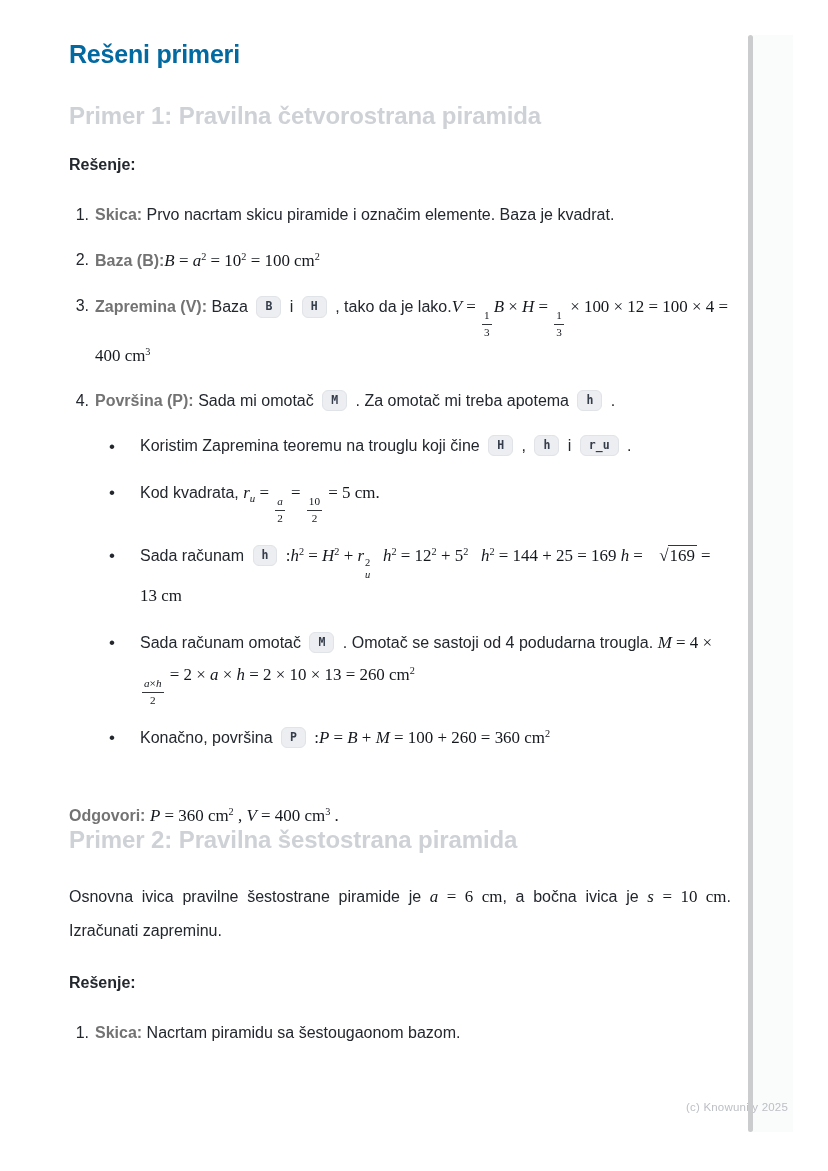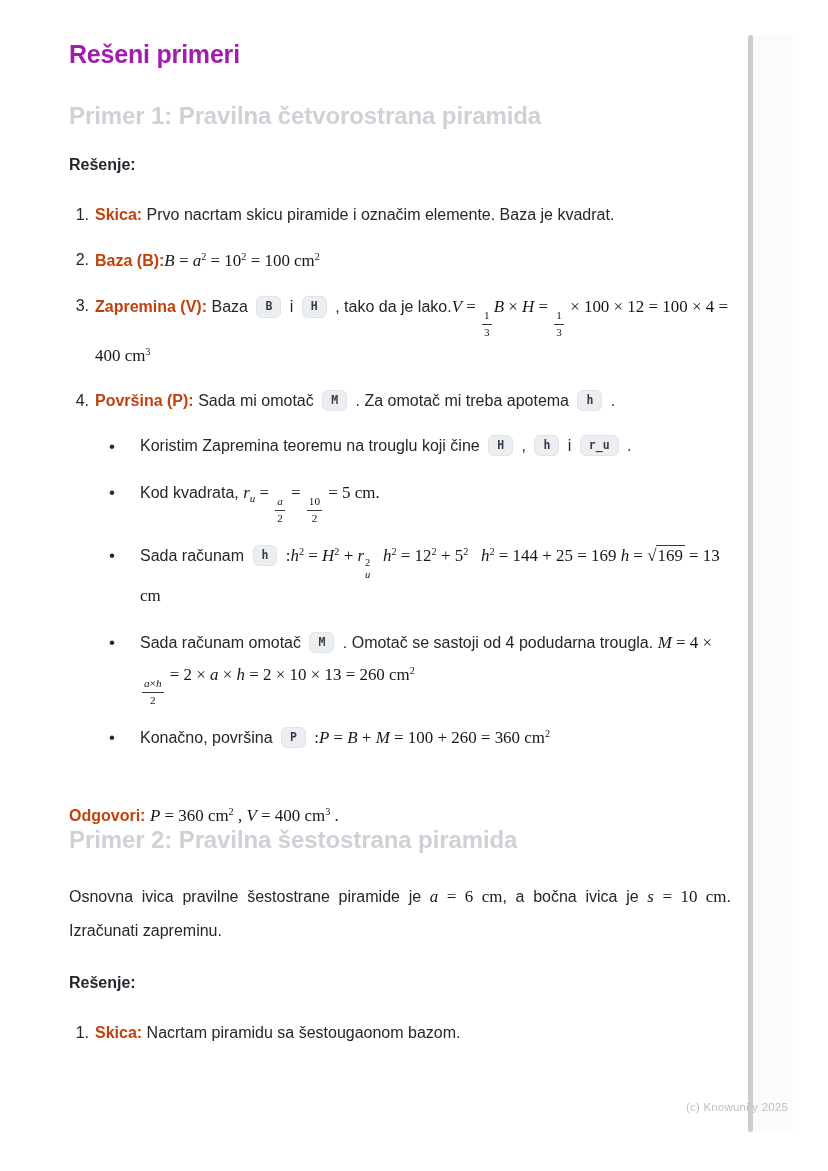--- a/index.html
+++ b/index.html
@@ -1,47 +1,47 @@
 <!DOCTYPE html>
 <html><head>
 <meta charset="utf-8">
 <style>
   html,body{margin:0;padding:0;background:#ffffff;}
   .page{position:relative;width:828px;height:1171px;background:#ffffff;overflow:hidden;
         font-family:"Liberation Sans",sans-serif;color:#23272e;}
   .content{position:absolute;left:69px;top:40px;width:662px;font-size:16px;}
-  .doc-title{font-size:25px;font-weight:700;color:#a21caf;margin:0 0 33px;letter-spacing:-0.2px;}
+  .doc-title{font-size:25px;font-weight:700;color:#0369a1;margin:0 0 33px;letter-spacing:-0.2px;}
   .section-heading{font-size:24px;font-weight:700;color:#ced1d6;margin:0 0 26px;letter-spacing:-0.1px;}
   .section + .section{}
   .intro{text-align:justify;line-height:2.05;margin:0 0 26px;}
   .solution-label{font-weight:700;margin:0 0 26px;}
   .steps{margin:0;}
   .step{display:flex;margin-bottom:14px;line-height:1.92;padding-left:4px;}
   .step-num{flex:none;width:16px;margin-right:6px;text-align:right;}
   .step-body{flex:1;min-width:0;}
   .bullets{margin-top:14px;}
   .bullet{display:flex;margin-bottom:14px;line-height:1.92;}
   .bullet-marker{flex:none;width:45px;padding-left:14px;box-sizing:border-box;text-align:left;font-size:17px;}
   .bullet-body{flex:1;min-width:0;}
   .answer{margin:38px 0 0;}
-  strong,.bold{font-weight:700;color:#c2410c;}
+  strong,.bold{font-weight:700;color:#737373;}
   
   .badge{display:inline-block;font-family:"DejaVu Sans Mono",monospace;font-size:11.5px;font-weight:700;
          color:#353d4b;background:#eceef1;border:1px solid #e0e3e7;border-radius:6px;
          padding:2px 8px 3px;margin:0 4px;line-height:1.25;vertical-align:2px;}
   
   .m{font-family:"Liberation Serif",serif;color:#14181d;font-size:1.06em;}
   .mi{font-style:italic;}
   sup.msup{font-size:0.64em;line-height:0;}
   sub.msub{font-size:0.64em;line-height:0;font-style:italic;}
   .frac{display:inline-flex;flex-direction:column;align-items:center;font-size:0.66em;
         line-height:1.25;vertical-align:-0.6em;margin:0 2px;text-align:center;}
   .frac .num{border-bottom:1px solid #33373c;padding:0 2px 1px;}
   .frac .den{padding-top:1px;}
-  .sqrt{white-space:nowrap;}
+  .sqrt{white-space:nowrap;margin-left:12px;}
   .sqrt .radicand{border-top:1px solid #33373c;padding:0 2px 0 1px;}
   .ss{display:inline-flex;flex-direction:column;align-items:flex-start;font-size:0.62em;
       line-height:1.1;vertical-align:-0.5em;margin-left:1px;}
   .ss-sup{font-style:normal;}
   .ss-sub{font-style:italic;}
   
   .scroll-track{position:absolute;left:753px;top:35px;width:40px;height:1097px;background:#fafbfb;}
   .scroll-thumb{position:absolute;left:748px;top:35px;width:5px;height:1097px;background:#cbccce;border-radius:3px;z-index:3;}
   .watermark{position:absolute;left:686px;top:1101px;font-size:11.5px;color:#bcbfc4;z-index:2;letter-spacing:0.2px;}
 </style>

